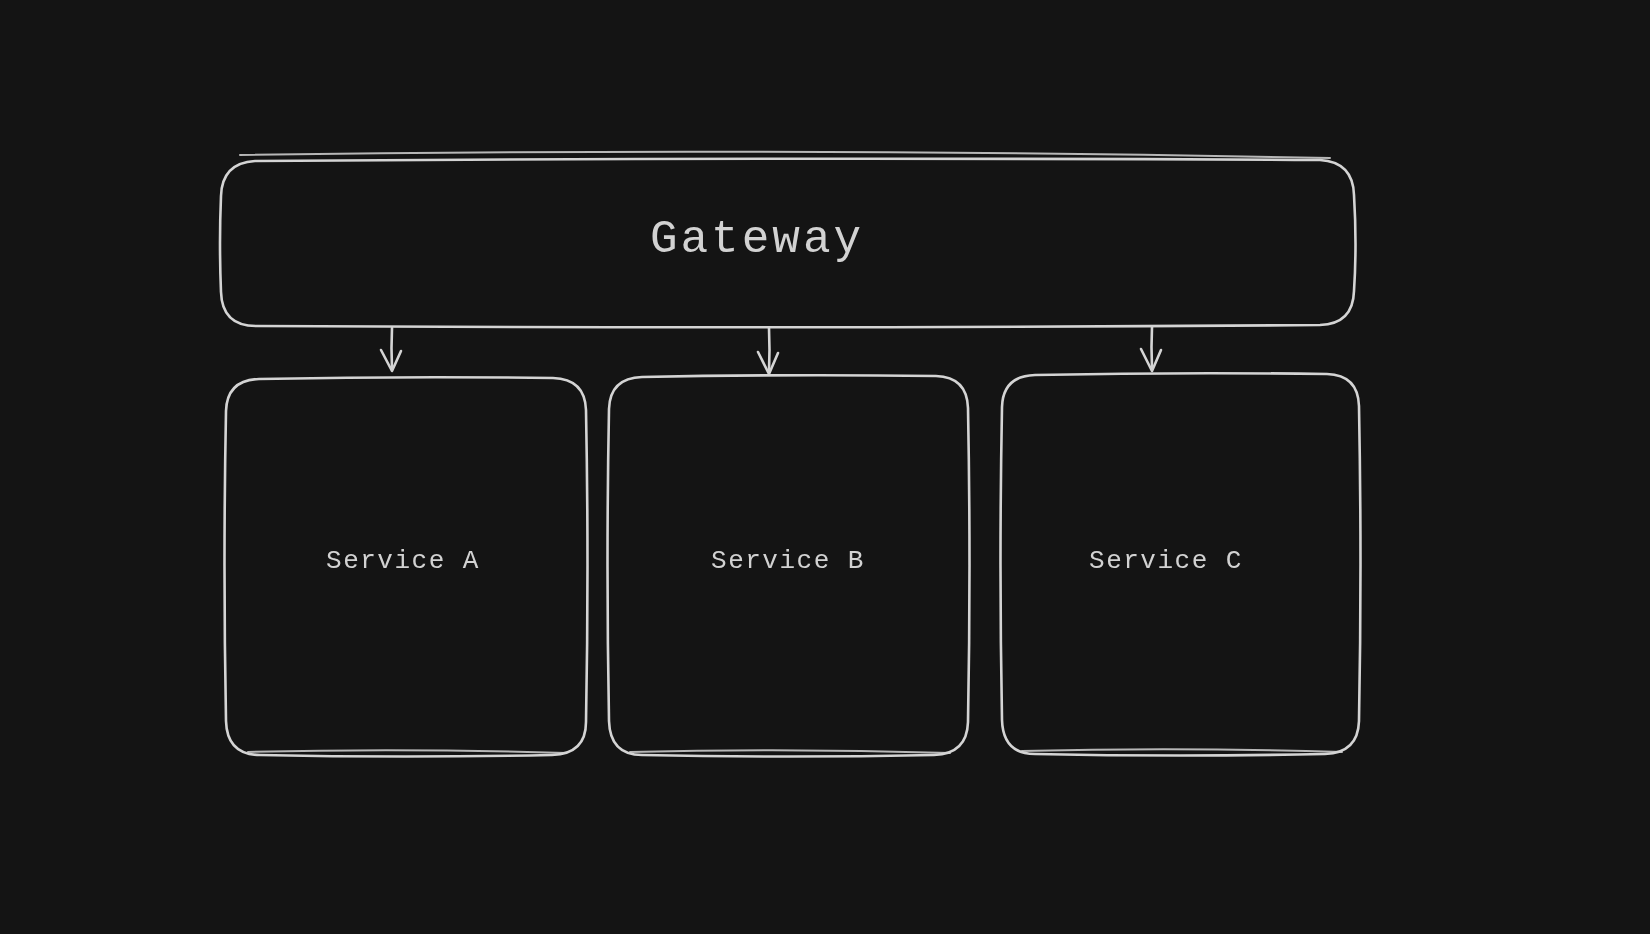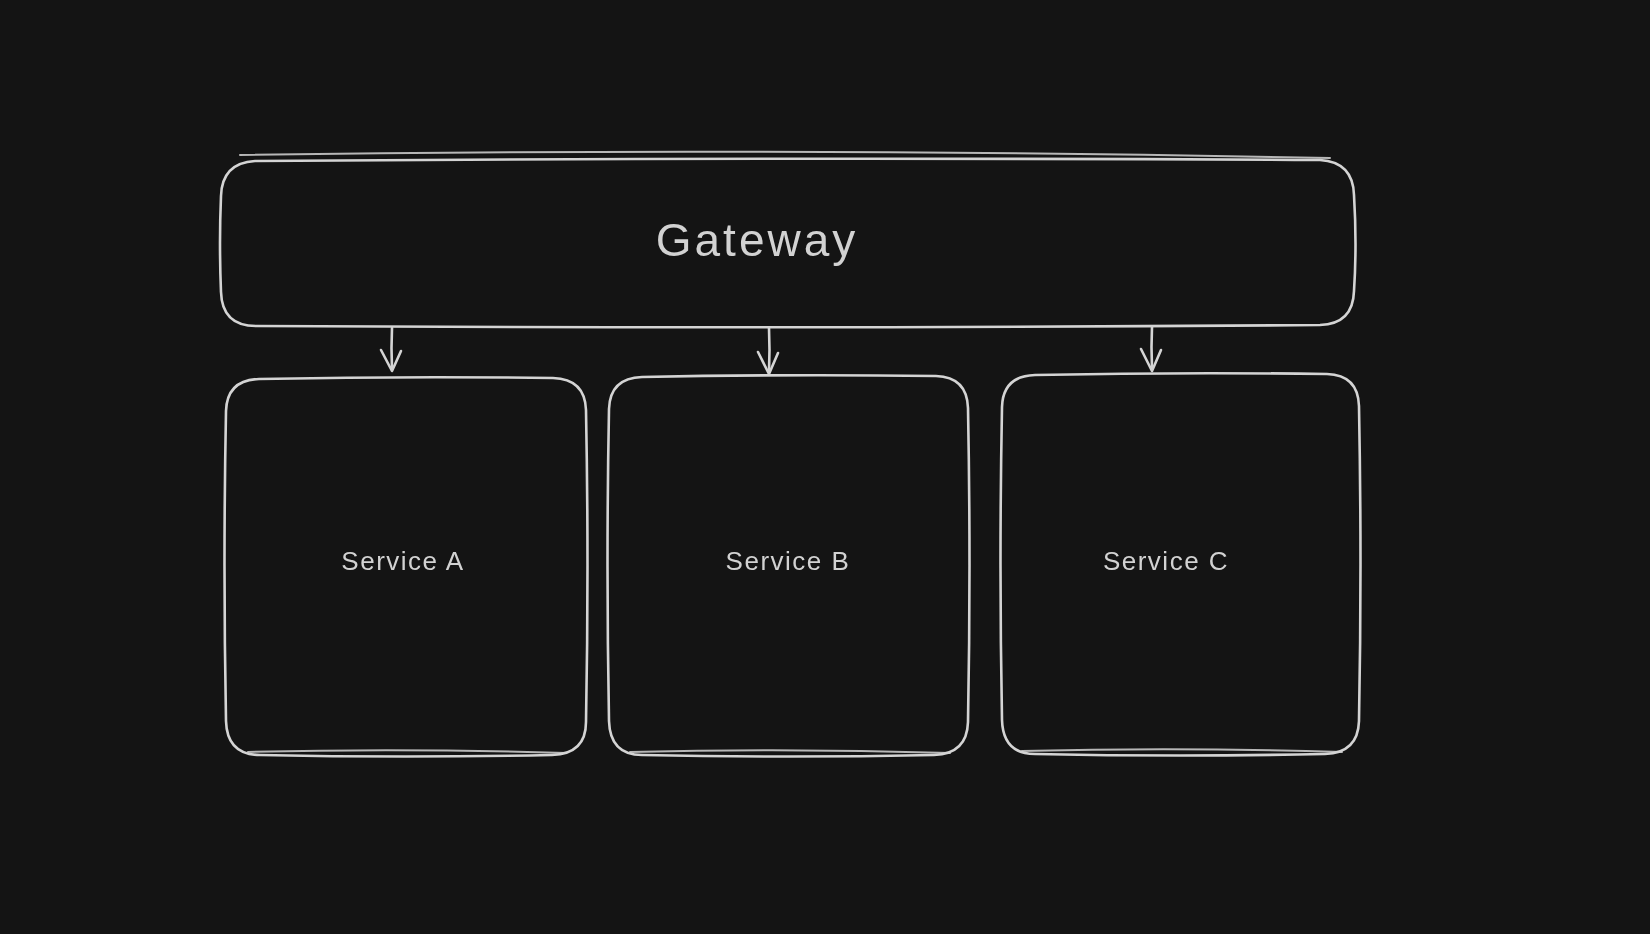--- a/index.html
+++ b/index.html
@@ -10,21 +10,21 @@
   * { margin: 0; padding: 0; box-sizing: border-box; }
   html, body {
     width: 1650px; height: 934px;
     overflow: hidden;
     background: var(--background);
   }
   .canvas {
     position: relative;
     width: 1650px; height: 934px;
     background: var(--background);
-    font-family: Liberation Sans, sans-serif;
+    font-family: Liberation Mono, monospace;
   }
   svg.diagram {
     position: absolute;
     left: 0; top: 0;
     width: 1650px; height: 934px;
     display: block;
   }
   .shape {
     fill: none;
     stroke: var(--stroke);

